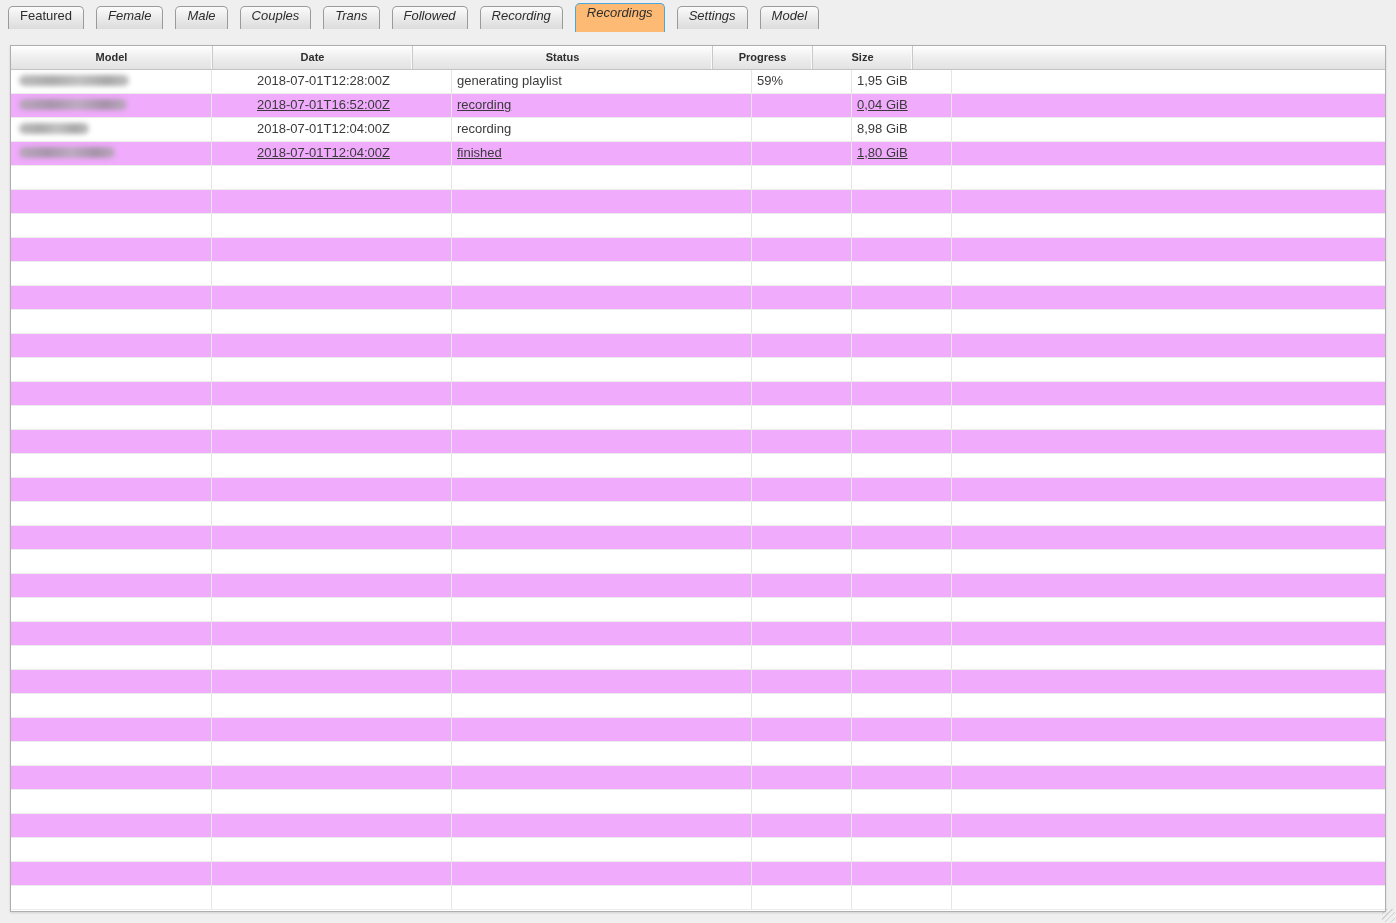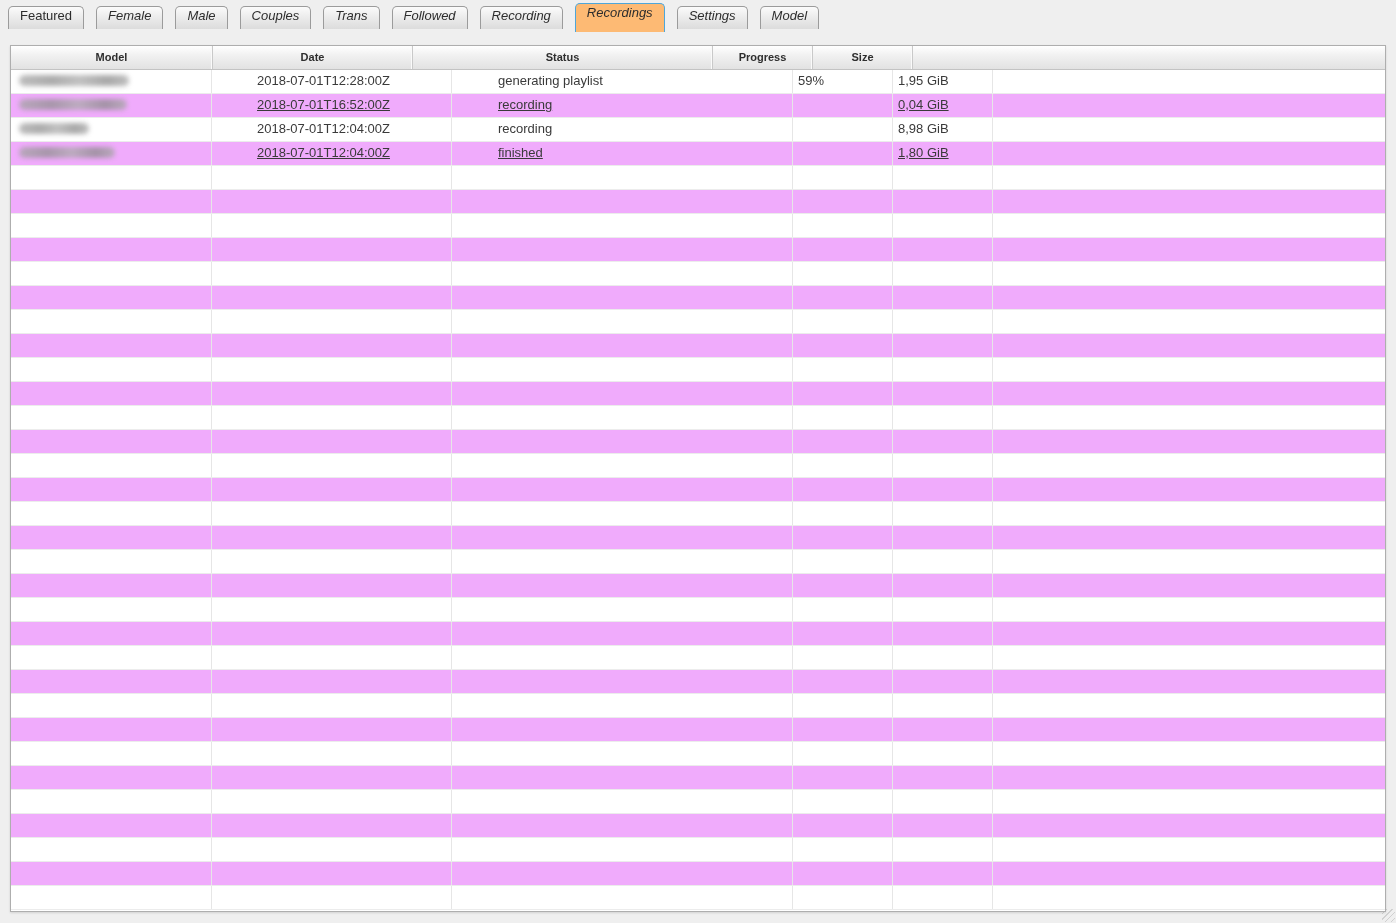--- a/index.html
+++ b/index.html
@@ -92,21 +92,21 @@
     color: #3a3a3a;
     padding: 0 5px;
     border-right: 1px solid #e6e6e6;
     overflow: hidden;
     white-space: nowrap;
   }
   .td.fill { flex: 1 1 auto; border-right: none; padding: 0; }
 
   .c-model    { width: 201px; }
   .c-date     { width: 200px; margin-left: 40px; }
-  .c-status   { width: 300px; margin-left: 41px; }
+  .c-status   { width: 300px; }
   .c-progress { width: 100px; }
   .c-size     { width: 100px; }
   .h-model    { width: 202px; }
   .h-date     { width: 200px; }
   .h-status   { width: 300px; }
   .h-progress { width: 100px; }
   .h-size     { width: 100px; }
 
   
   .blur-blob {

